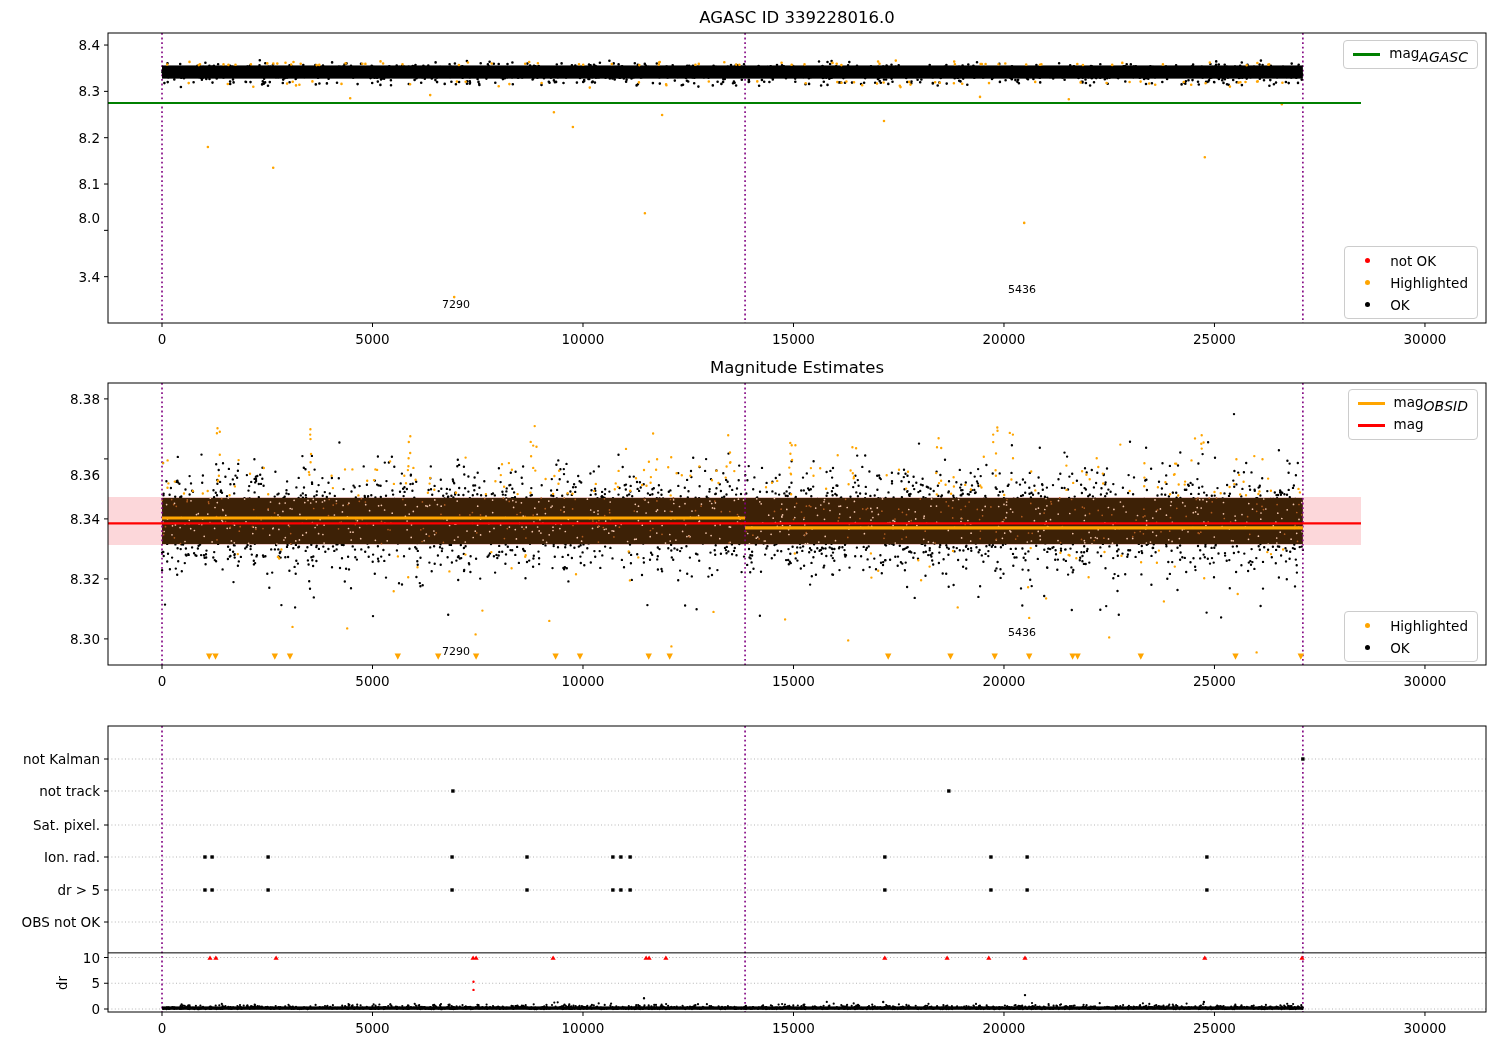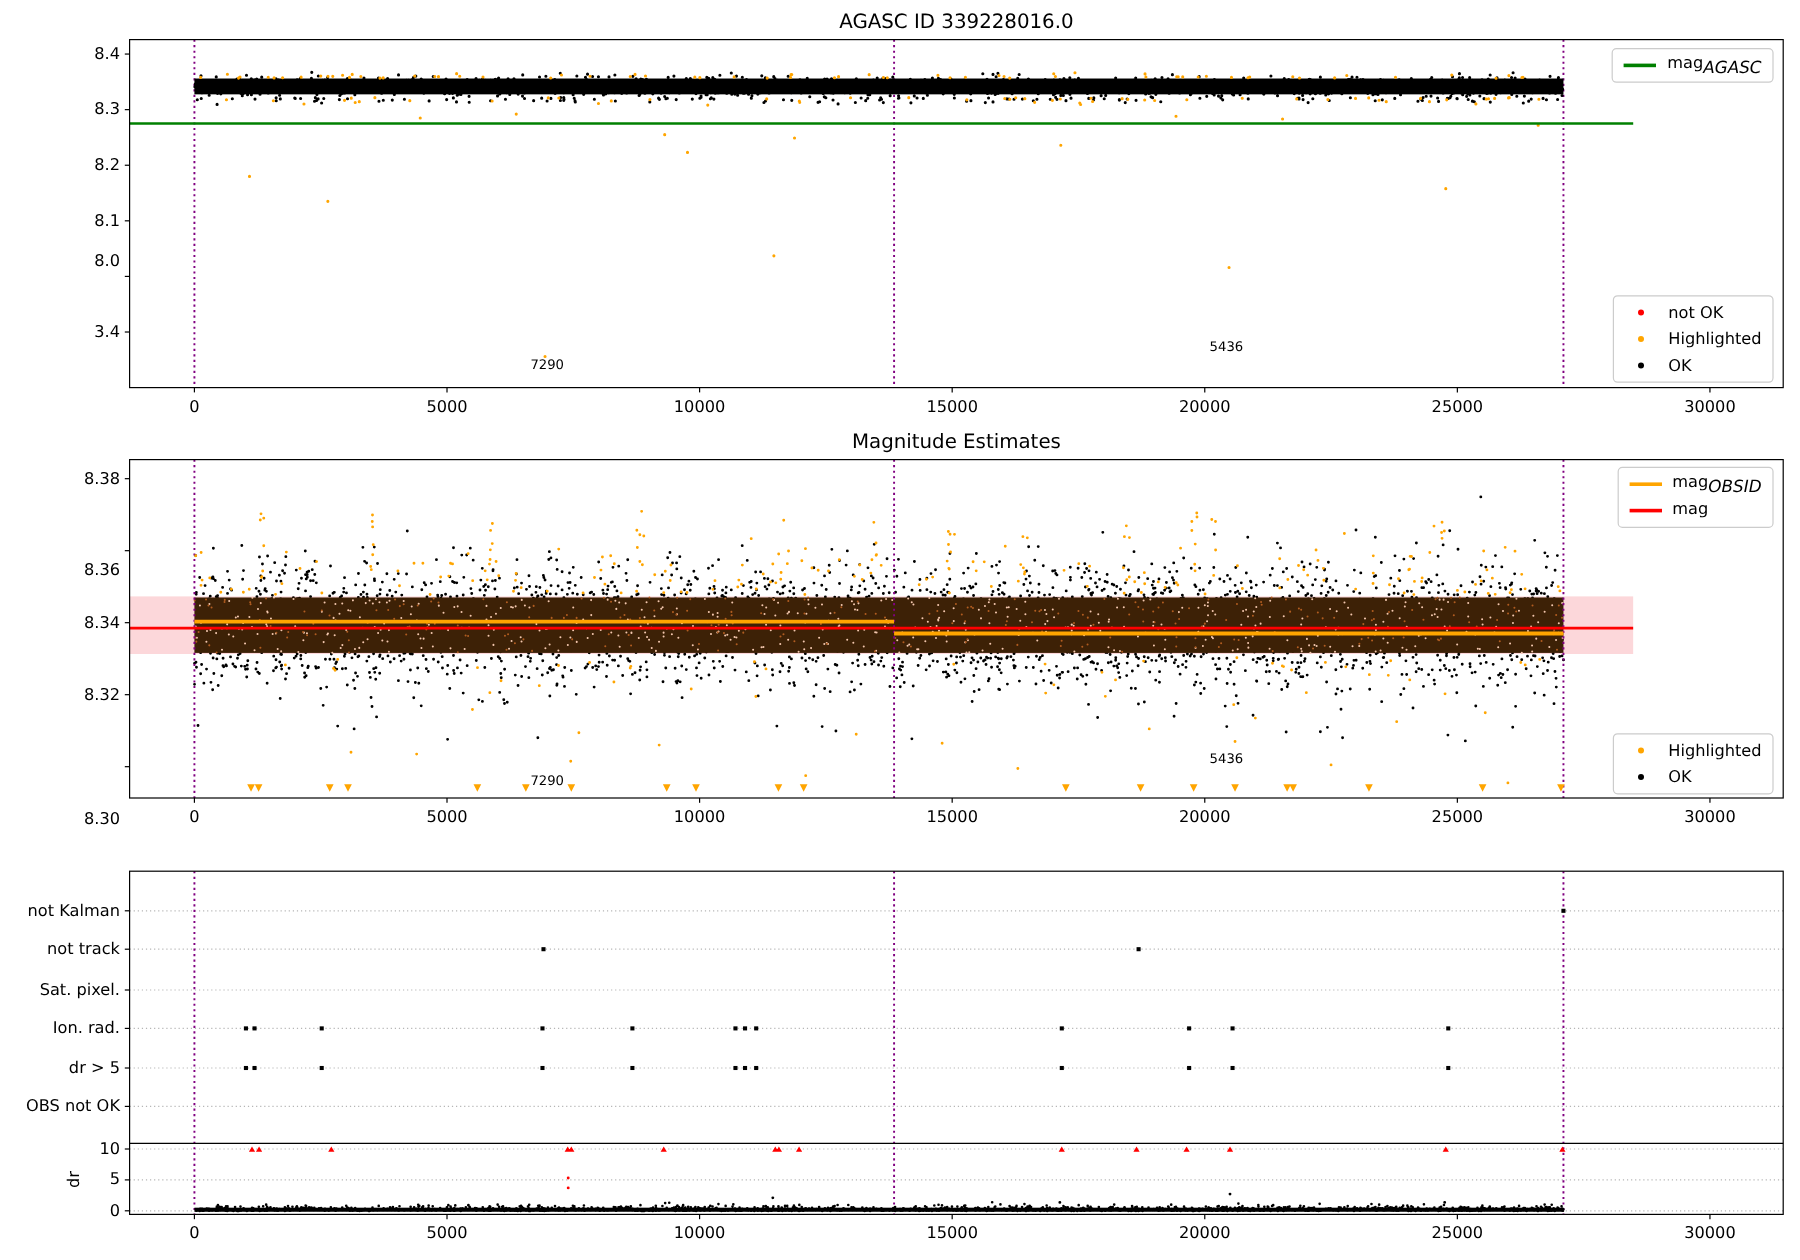--- a/index.html
+++ b/index.html
@@ -226,21 +226,21 @@
     <span class="tl yl" style="left: 100px; top: 137.696px;">8.2</span>
     <span class="tl yl" style="left: 100px; top: 91.3706px;">8.3</span>
     <span class="tl yl" style="left: 100px; top: 45.0447px;">8.4</span>
     <span class="tl" style="left: 162.012px; top: 673px;">0</span>
     <span class="tl" style="left: 372.503px; top: 673px;">5000</span>
     <span class="tl" style="left: 582.994px; top: 673px;">10000</span>
     <span class="tl" style="left: 793.485px; top: 673px;">15000</span>
     <span class="tl" style="left: 1003.98px; top: 673px;">20000</span>
     <span class="tl" style="left: 1214.47px; top: 673px;">25000</span>
     <span class="tl" style="left: 1424.96px; top: 673px;">30000</span>
-    <span class="tl yl" style="left: 100px; top: 638.9px; margin-top: 44px;">8.30</span>
+    <span class="tl yl" style="left: 100px; top: 638.9px;">8.30</span>
     <span class="tl yl" style="left: 100px; top: 578.9px;">8.32</span>
     <span class="tl yl" style="left: 100px; top: 518.9px;">8.34</span>
     <span class="tl yl" style="left: 100px; top: 458.9px; margin-top: 16px;">8.36</span>
     <span class="tl yl" style="left: 100px; top: 398.9px;">8.38</span>
     <span class="tl" style="left: 162.012px; top: 1020px;">0</span>
     <span class="tl" style="left: 372.503px; top: 1020px;">5000</span>
     <span class="tl" style="left: 582.994px; top: 1020px;">10000</span>
     <span class="tl" style="left: 793.485px; top: 1020px;">15000</span>
     <span class="tl" style="left: 1003.98px; top: 1020px;">20000</span>
     <span class="tl" style="left: 1214.47px; top: 1020px;">25000</span>

